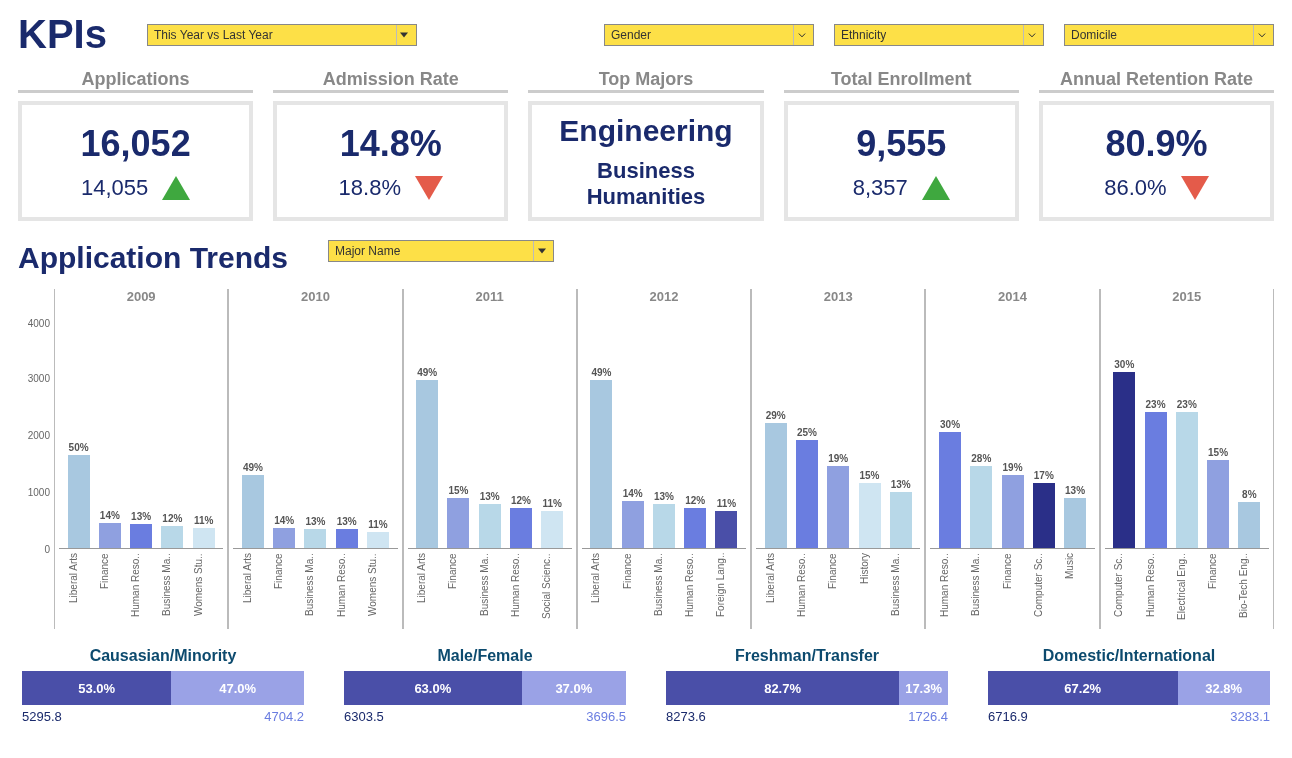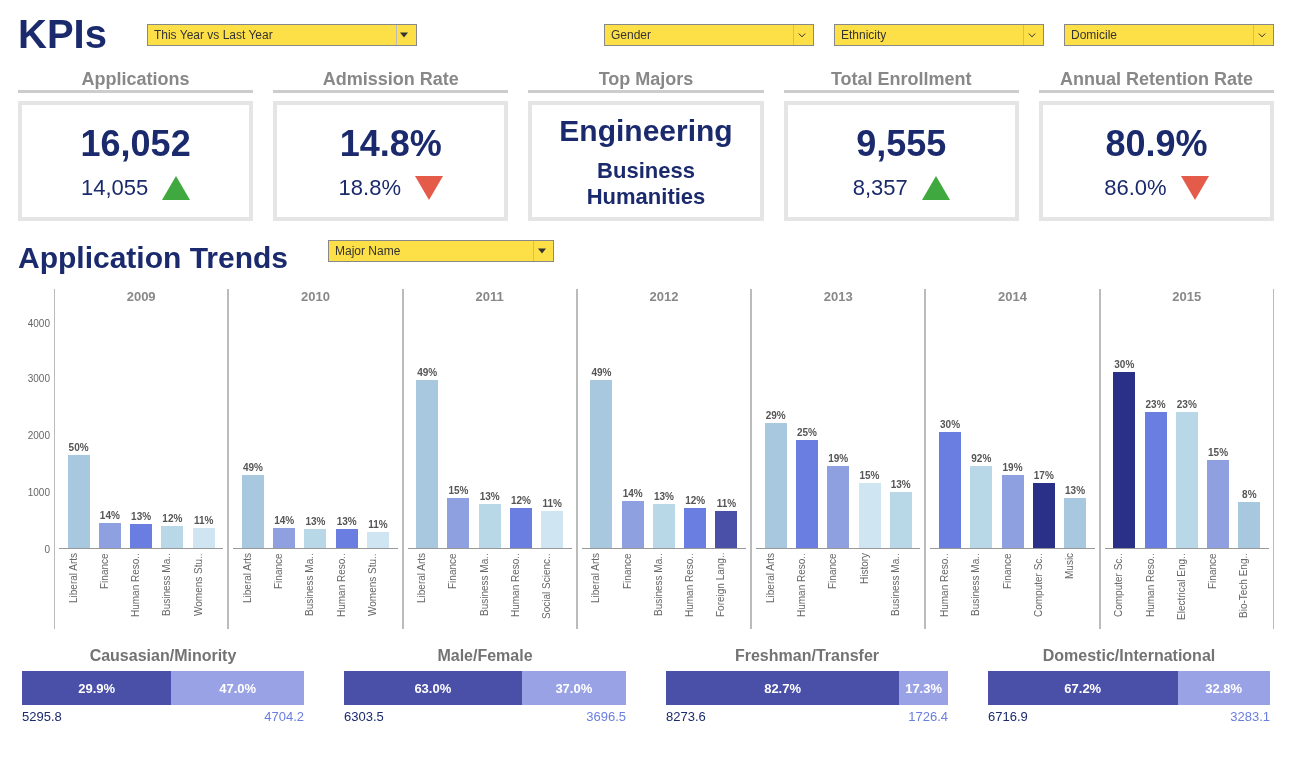--- a/index.html
+++ b/index.html
@@ -91,21 +91,21 @@
   .cat-label {
     flex:1; font-size:10px; color:#666;
     writing-mode: vertical-rl; transform: rotate(180deg);
     text-align:right;
     white-space:nowrap; overflow:hidden; text-overflow:ellipsis;
     max-width:22px; margin:0 auto;
   }
   
   .breakdowns { display:flex; gap:40px; margin-top:18px; justify-content:space-between; padding: 0 4px; }
   .bd { flex:1; }
-  .bd-title { font-size:16px; color:#737373; text-align:center; font-weight:bold; margin-bottom:6px; }
+  .bd-title { font-size:16px; color:#0c4a6e; text-align:center; font-weight:bold; margin-bottom:6px; }
   .bd-bar { display:flex; height:34px; width:100%; color:#fff; font-size:13px; font-weight:bold; }
   .bd-seg1 { background:#4a4fa8; display:flex; align-items:center; justify-content:center; }
   .bd-seg2 { background:#9aa2e6; display:flex; align-items:center; justify-content:center; }
   .bd-vals { display:flex; justify-content:space-between; font-size:13px; margin-top:4px; }
   .bd-vals .v1 { color:#1a2a6c; }
   .bd-vals .v2 { color:#6a7de0; }
 </style>
 </head>
 <body>
 
@@ -383,21 +383,21 @@
         </div>
       </div>
       <div class="year-col">
         <div class="year-label">2014</div>
         <div class="bars-area">
           <div class="bar-wrap">
             <div class="bar-pct">30%</div>
             <div class="bar" style="height: 117.143px; background: rgb(106, 125, 224);"></div>
           </div>
           <div class="bar-wrap">
-            <div class="bar-pct">92%</div>
+            <div class="bar-pct">28%</div>
             <div class="bar" style="height: 82.8571px; background: rgb(184, 216, 232);"></div>
           </div>
           <div class="bar-wrap">
             <div class="bar-pct">19%</div>
             <div class="bar" style="height: 74.2857px; background: rgb(143, 160, 224);"></div>
           </div>
           <div class="bar-wrap">
             <div class="bar-pct">17%</div>
             <div class="bar" style="height: 66.2857px; background: rgb(42, 47, 136);"></div>
           </div>
@@ -446,21 +446,21 @@
           <div class="cat-label">Bio-Tech Eng..</div>
         </div>
       </div>
     </div>
 </div>
 
 <div class="breakdowns" id="breakdowns">
     <div class="bd">
       <div class="bd-title">Causasian/Minority</div>
       <div class="bd-bar">
-        <div class="bd-seg1" style="width: 53%;">29.9%</div>
+        <div class="bd-seg1" style="width: 53%;">53.0%</div>
         <div class="bd-seg2" style="width: 47%;">47.0%</div>
       </div>
       <div class="bd-vals">
         <span class="v1">5295.8</span>
         <span class="v2">4704.2</span>
       </div>
     </div>
     <div class="bd">
       <div class="bd-title">Male/Female</div>
       <div class="bd-bar">

